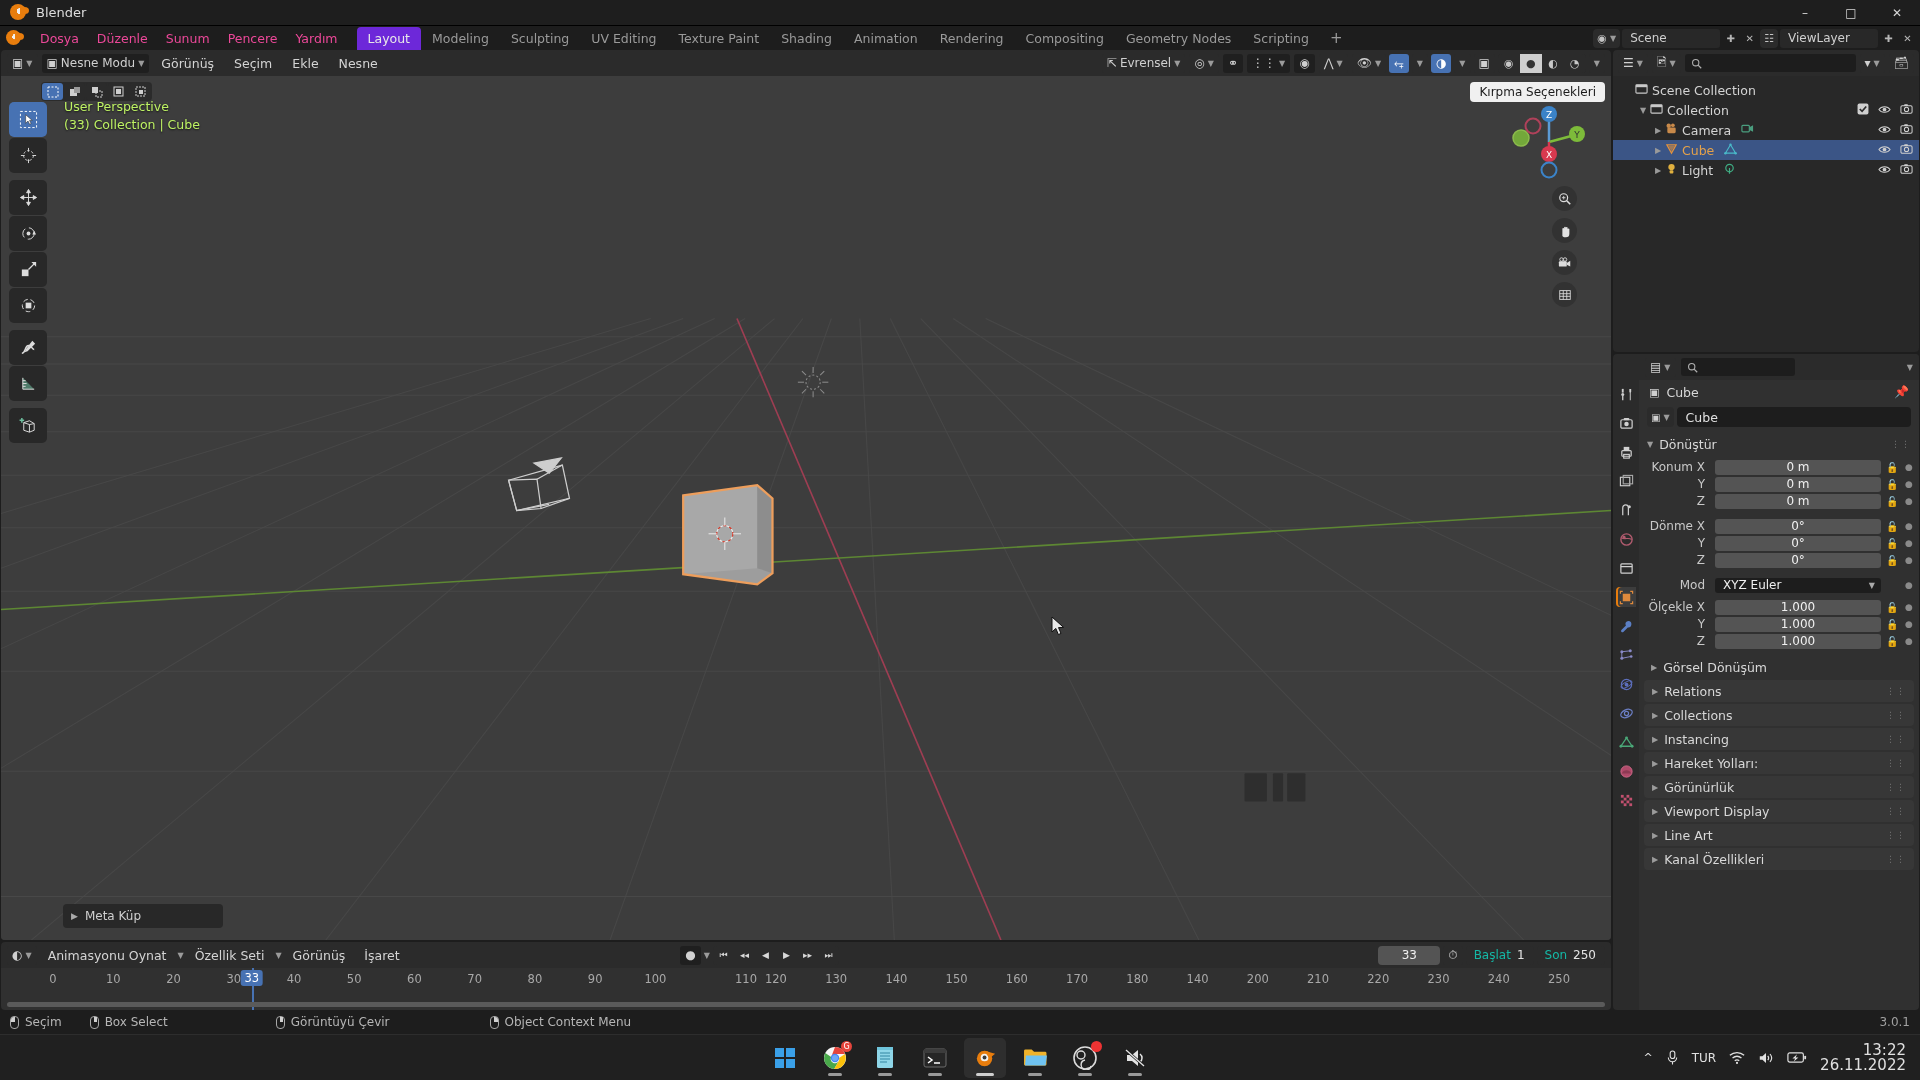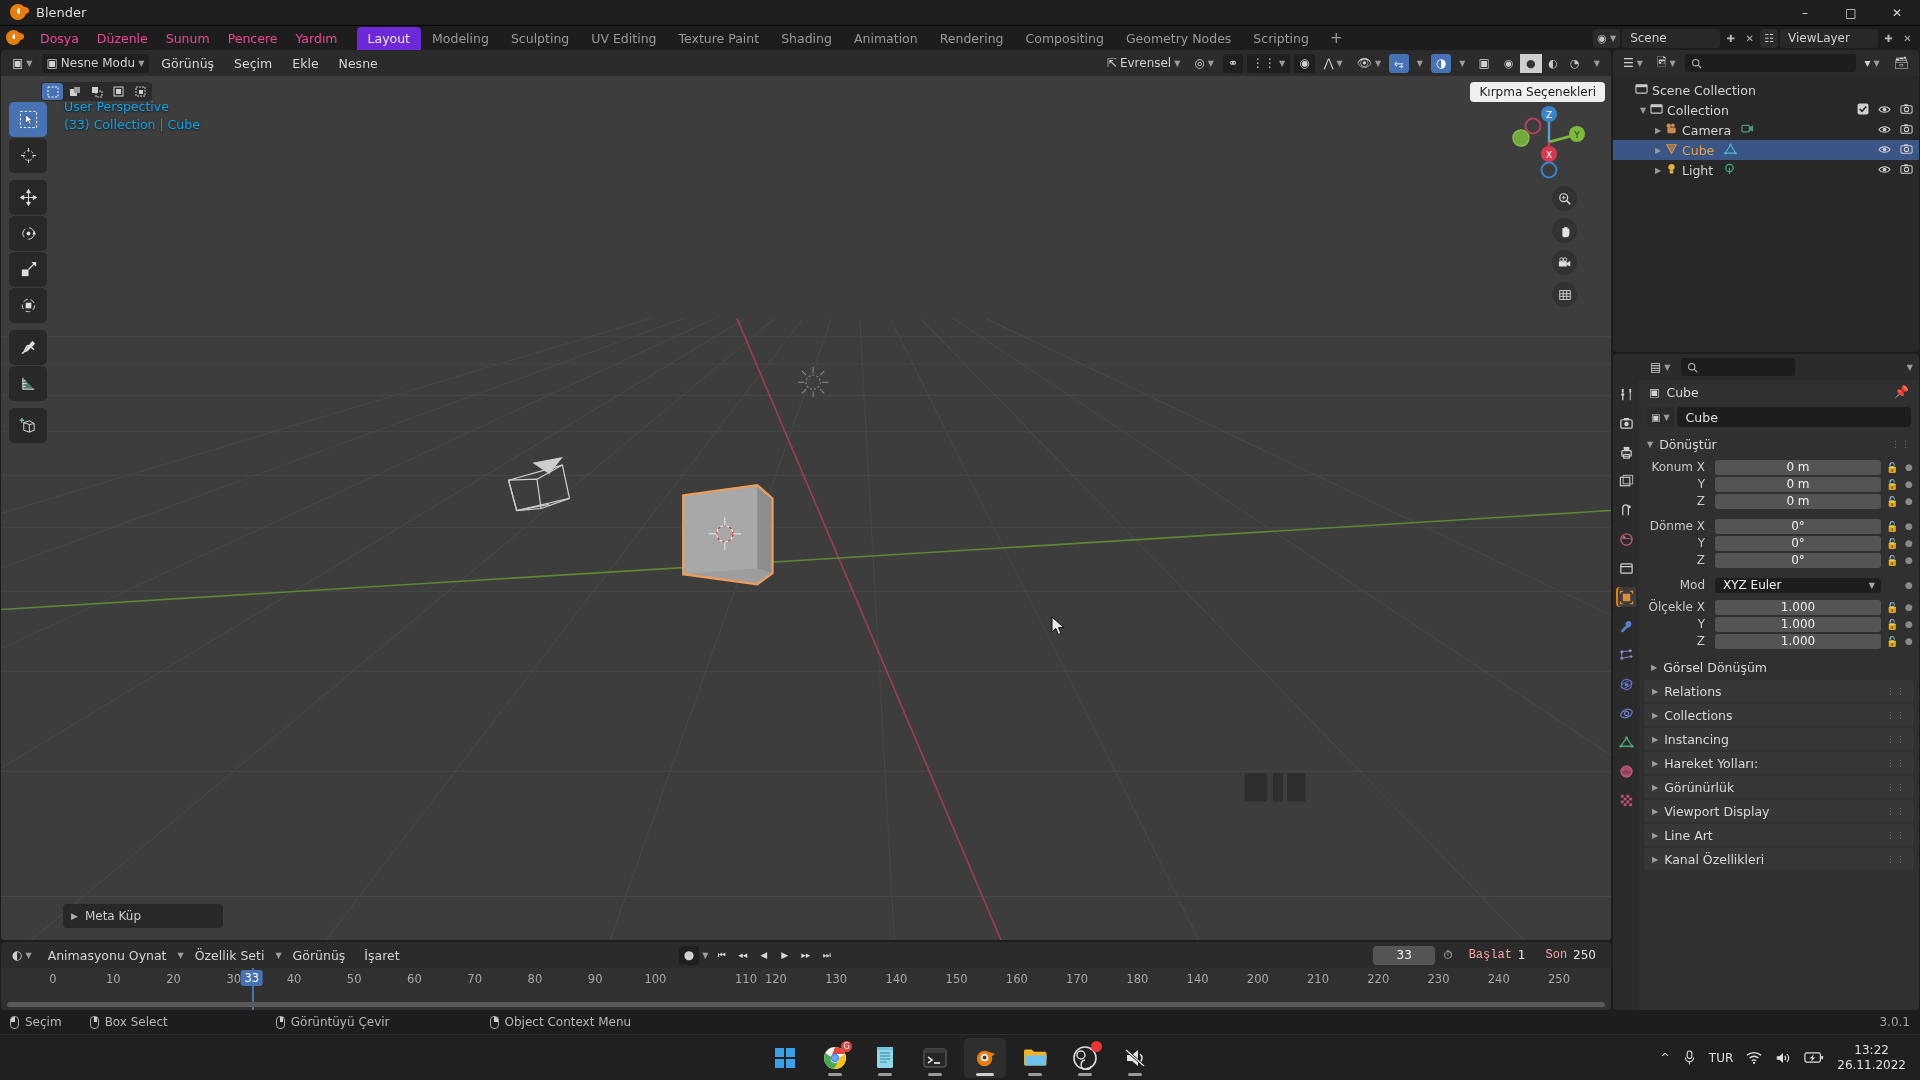--- a/index.html
+++ b/index.html
@@ -115,21 +115,21 @@
     position: absolute; left: 40px; top: 6px; display: flex; gap: 1px; z-index: 6;
     background: #2b2b2b; border-radius: 4px; padding: 1px;
   }
   .smode {
     width: 21px; height: 17px; display: flex; align-items: center; justify-content: center;
     background: #2b2b2b; border-radius: 3px;
   }
   .smode.active { background: #4772b3; }
 
   .vp-text {
-    position: absolute; left: 63px; top: 22px; font-size: 12.5px; color: #0ea5e9;
+    position: absolute; left: 63px; top: 22px; font-size: 12.5px; color: #bef264;
     line-height: 18px; text-shadow: 0 1px 2px rgba(0,0,0,.7); z-index: 5;
   }
 
   .crop-tip {
     position: absolute; right: 6px; top: 6px; background: #f0f0f0; color: #1a1a1a;
     font-size: 12px; padding: 3px 9px; border-radius: 4px; z-index: 8;
   }
 
   .nav-gizmo { position: absolute; right: 22px; top: 26px; width: 80px; height: 80px; z-index: 6; }
   .nav-btns { position: absolute; right: 34px; top: 110px; display: flex; flex-direction: column; gap: 7px; z-index: 6; }
@@ -164,21 +164,21 @@
     position: absolute; left: 6px; right: 6px; bottom: 3px; height: 5px;
     background: #5a5a5a; border-radius: 3px;
   }
   .frame-field {
     background: #545454; border-radius: 4px; height: 19px; min-width: 62px;
     display: flex; align-items: center; justify-content: center; font-size: 12px; color: #f0f0f0;
   }
   .range-grp {
     display: flex; align-items: center; background: #2b2b2b; border-radius: 4px; height: 19px;
   }
-  .range-grp .lbl { font-size: 12px; color: #fca5a5; padding: 0 6px 0 8px; font-family: Liberation Mono, monospace; }
+  .range-grp .lbl { font-size: 12px; color: #14b8a6; padding: 0 6px 0 8px; }
   .range-grp .val { font-size: 12px; color: #e4e4e4; padding: 0 9px 0 0; }
   .transport { display: flex; background: #2b2b2b; border-radius: 4px; overflow: hidden; height: 19px; }
   .transport > div {
     width: 21px; display: flex; align-items: center; justify-content: center; color: #d8d8d8; font-size: 9px;
   }
 
   
   .outliner { height: 302px; flex: 0 0 302px; display: flex; flex-direction: column; }
   .ol-header {
     height: 26px; background: #2b2b2b; display: flex; align-items: center; gap: 4px;
@@ -272,21 +272,21 @@
     position: absolute; bottom: 2px; left: 50%; transform: translateX(-50%);
     height: 3px; width: 14px; background: #9a9a9a; border-radius: 2px;
   }
   .tb-app.active .underline { width: 18px; background: #cfcfcf; }
   .badge {
     position: absolute; top: 3px; right: 4px; width: 11px; height: 11px; border-radius: 50%;
     background: #e33; color: #fff; font-size: 8px; display: flex; align-items: center; justify-content: center;
   }
   .tray { margin-left: auto; display: flex; align-items: center; gap: 13px; padding-right: 14px; color: #e0e0e0; }
   .tray .lang { font-size: 12px; }
-  .clock { font-size: 12px; line-height: 15px; text-align: center; }
+  .clock { font-size: 15px; line-height: 15px; text-align: right; }
   .cursor-arrow { position: absolute; z-index: 40; pointer-events: none; }
 </style>
 </head>
 <body>
 
 <div class="app">
 
   <div class="winbar">
     <div class="winbar-ico">
         <div class="blender-logo"></div>

